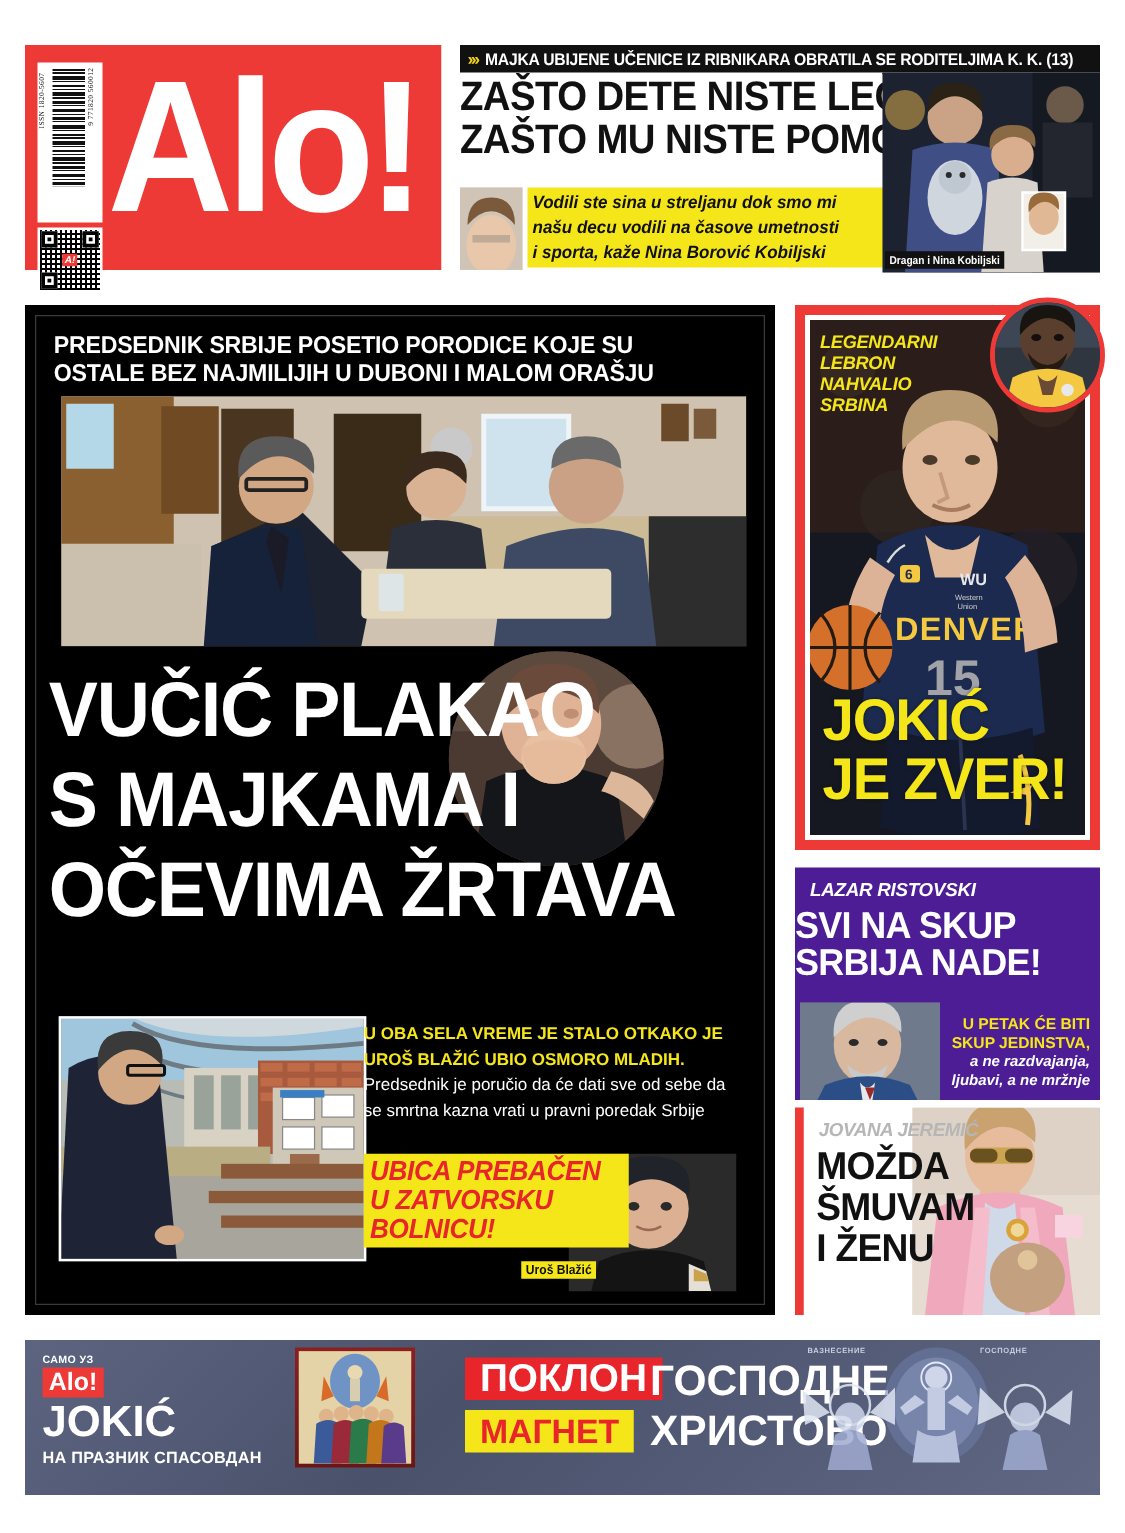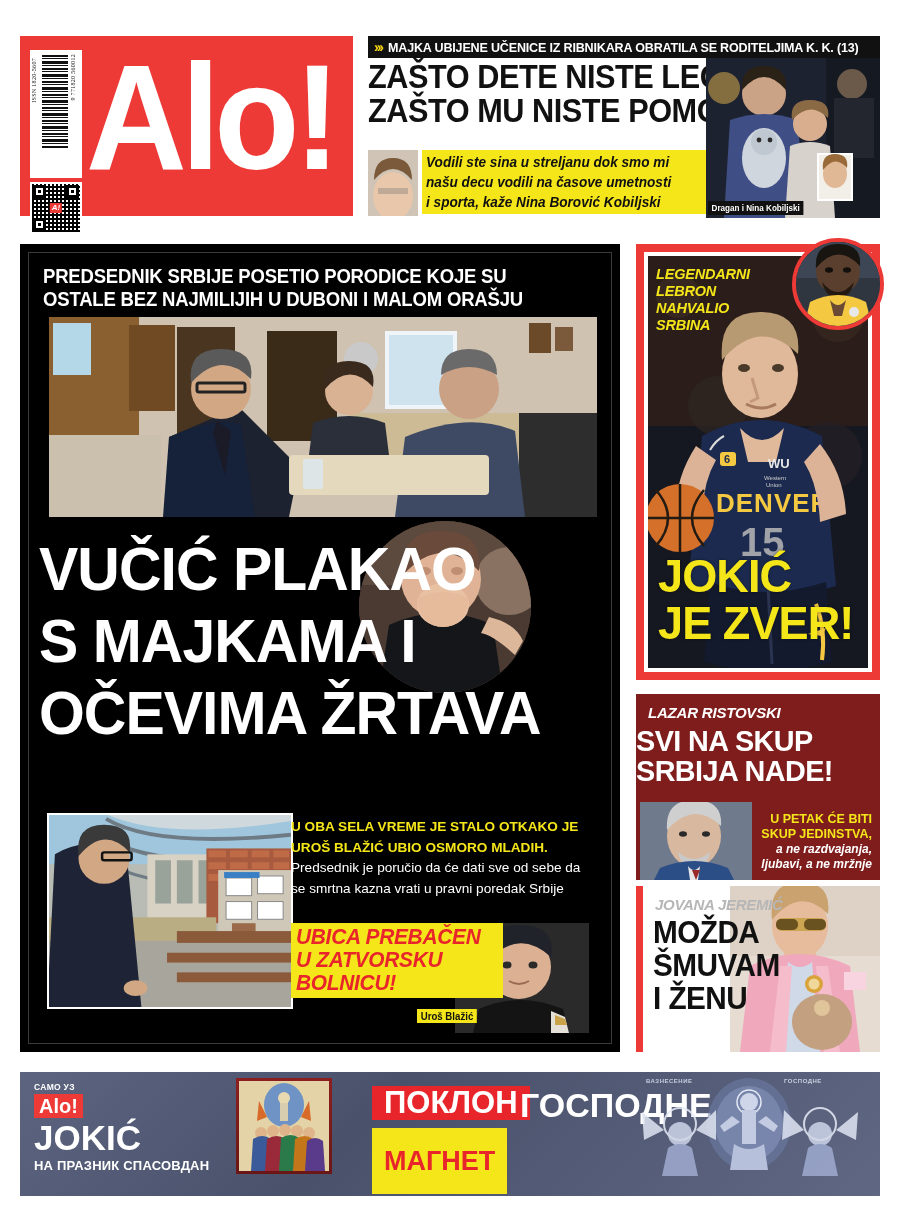--- a/index.html
+++ b/index.html
@@ -206,21 +206,21 @@
   }
   .jokic-title { position: absolute; left: 14px; bottom: 26px; z-index: 5; }
   .jokic-title div {
     color:#f5e61a; font-weight:bold; font-size:47px; line-height:47px;
     white-space:nowrap; letter-spacing:-1px; transform:scaleX(0.96); transform-origin:left center;
     text-shadow: 0 0 3px rgba(0,0,0,.5);
   }
 
   .side-lazar {
     position: absolute; left: 636px; top: 694px; width: 244px; height: 186px;
-    background: #7f1d1d; overflow: hidden;
+    background: #4c1d95; overflow: hidden;
   }
   .lazar-kicker {
     position:absolute; left:12px; top:10px; color:#fff; font-weight:bold;
     font-style:italic; font-size:15px; letter-spacing:-0.2px; z-index:4;
   }
   .lazar-title { position:absolute; left:0; top:32px; z-index:4; }
   .lazar-title div {
     color:#fff; font-weight:bold; font-size:30px; line-height:30px;
     white-space:nowrap; letter-spacing:-0.6px; transform:scaleX(0.96); transform-origin:left center;
   }
@@ -282,21 +282,21 @@
     width:100%; height:100%;
     background: linear-gradient(#e8d9a8 0%, #d9c48c 45%, #b8a16a 100%);
     position:relative; overflow:hidden;
   }
   .bn-poklon {
     position:absolute; left:352px; top:14px; background:#e8252b; color:#fff;
     font-weight:bold; font-size:31px; padding:2px 12px; line-height:30px; letter-spacing:0px;
   }
   .bn-magnet {
     position:absolute; left:352px; top:56px; background:#f5e61a; color:#e8252b;
-    font-weight:bold; font-size:27px; padding:18px 12px; line-height:30px; letter-spacing:0px;
+    font-weight:bold; font-size:27px; padding:2px 12px; line-height:30px; letter-spacing:0px;
   }
   .bn-vaz { position:absolute; left:500px; top:14px; color:#fff; font-weight:bold; font-size:34px; line-height:38px; }
   .bn-hri { position:absolute; left:500px; top:54px; color:#fff; font-weight:bold; font-size:34px; line-height:38px; }
   .bn-right-art {
     position:absolute; right:6px; top:4px; width:250px; height:100px;
     overflow:hidden;
   }
   .bn-art-label { position:absolute; color:#c9cfe0; font-size:6px; font-weight:bold; letter-spacing:.5px;}
 
   
@@ -675,20 +675,21 @@
           <path d="M42 57 q10 -6 18 0 l2 33 h-22z" fill="#2a7a4a"></path>
           <path d="M56 58 q10 -6 18 0 l2 32 h-22z" fill="#c4761a"></path>
           <path d="M68 60 q8 -6 16 0 l2 30 h-20z" fill="#5a3a8a"></path>
         </svg>
       </div>
     </div>
 
     <div class="bn-poklon">ПОКЛОН</div>
     <div class="bn-magnet">МАГНЕТ</div>
     <div class="bn-vaz">ГОСПОДНЕ</div>
+    <div class="bn-hri">ХРИСТОВО</div>
 
     <div class="bn-right-art">
       <svg class="ph" viewBox="0 0 250 100" preserveAspectRatio="xMidYMid meet">
         <rect width="250" height="100" fill="none"></rect>
         <ellipse cx="125" cy="48" rx="42" ry="46" fill="#6d7ba8" opacity=".55"></ellipse>
         <ellipse cx="125" cy="48" rx="34" ry="38" fill="#8e9cc4" opacity=".5"></ellipse>
         <circle cx="125" cy="26" r="9" fill="#cfd6ea"></circle>
         <circle cx="125" cy="26" r="12" fill="none" stroke="#e4e9f5" stroke-width="1.5"></circle>
         <rect x="118" y="34" width="14" height="34" fill="#c3cbe2"></rect>
         <path d="M108 40 l-12 10 l4 6 l16 -10z" fill="#c3cbe2"></path>

